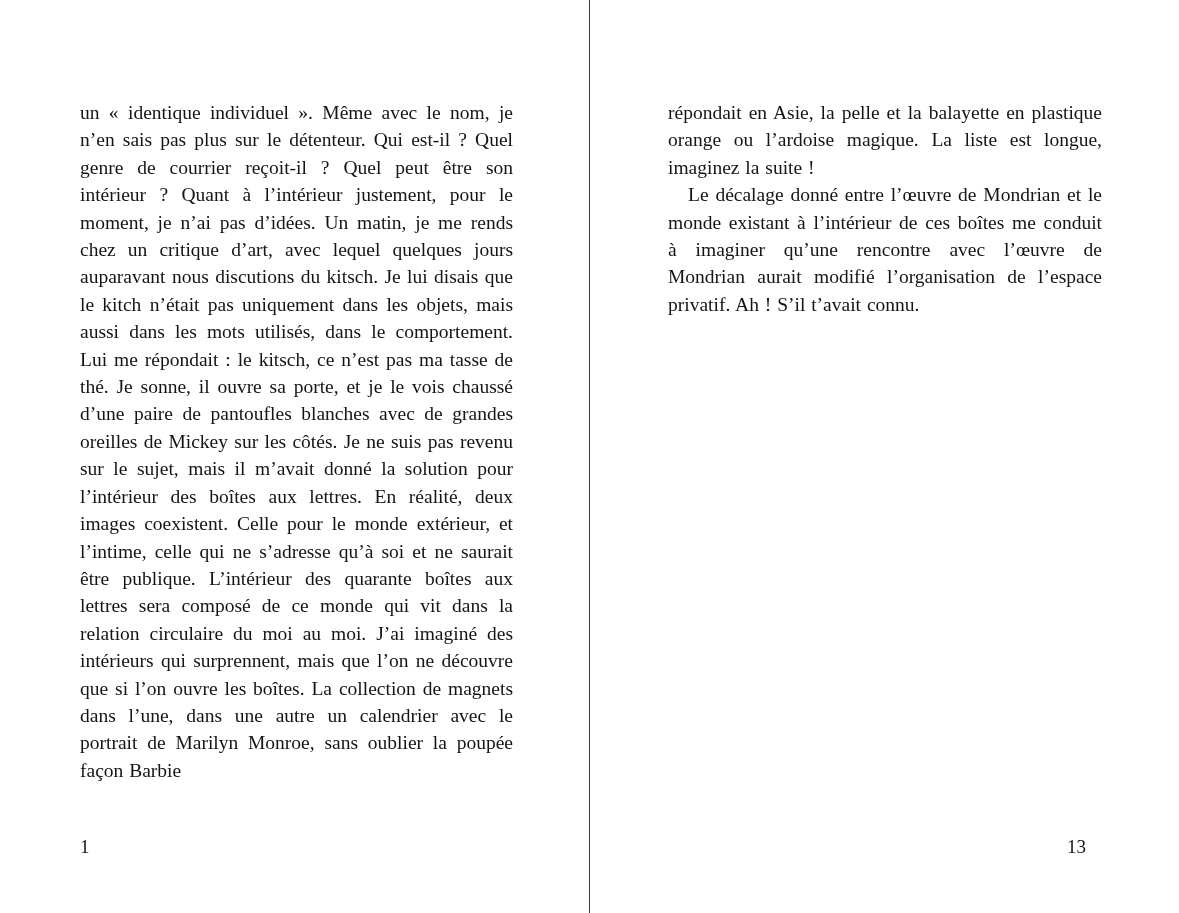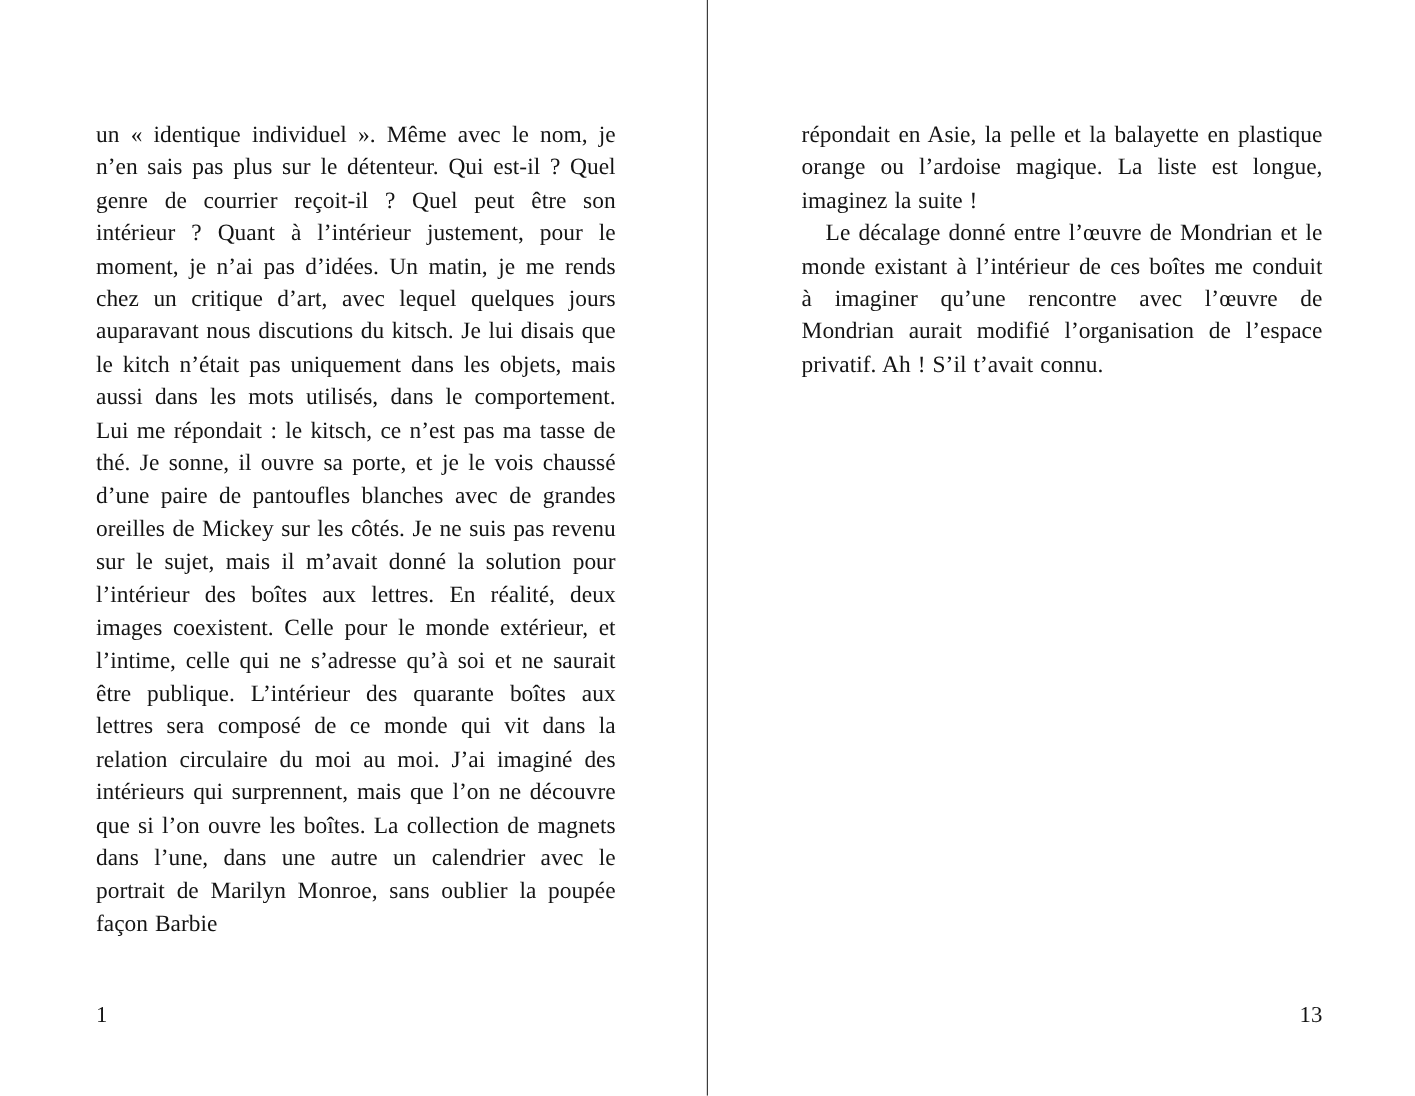--- a/index.html
+++ b/index.html
@@ -51,21 +51,21 @@
   .page-text p.indented {
     text-indent: 20px;
   }
   .page-number {
     position: absolute;
     bottom: 57px;
     font-size: 19px;
     line-height: 1;
   }
   .page.left  .page-number { left: 80px; }
-  .page.right .page-number { right: 77px; }
+  .page.right .page-number { right: 93px; }
 </style>
 </head>
 <body>
 
 <div class="spread">
 
   <div class="page left">
     <div class="page-text">
       <p>un « identique individuel ». Même avec le nom, je n’en sais pas plus sur le détenteur. Qui est-il ? Quel genre de courrier reçoit-il ? Quel peut être son intérieur ? Quant à l’intérieur justement, pour le moment, je n’ai pas d’idées. Un matin, je me rends chez un critique d’art, avec lequel quelques jours auparavant nous discutions du kitsch. Je lui disais que le kitch n’était pas uniquement dans les objets, mais aussi dans les mots utilisés, dans le comportement. Lui me répondait : le kitsch, ce n’est pas ma tasse de thé. Je sonne, il ouvre sa porte, et je le vois chaussé d’une paire de pantoufles blanches avec de grandes oreilles de Mickey sur les côtés. Je ne suis pas revenu sur le sujet, mais il m’avait donné la solution pour l’intérieur des boîtes aux lettres. En réalité, deux images coexistent. Celle pour le monde extérieur, et l’intime, celle qui ne s’adresse qu’à soi et ne saurait être publique. L’intérieur des quarante boîtes aux lettres sera composé de ce monde qui vit dans la relation circulaire du moi au moi. J’ai imaginé des intérieurs qui surprennent, mais que l’on ne découvre que si l’on ouvre les boîtes. La collection de magnets dans l’une, dans une autre un calendrier avec le portrait de Marilyn Monroe, sans oublier la poupée façon Barbie</p>
     </div>

